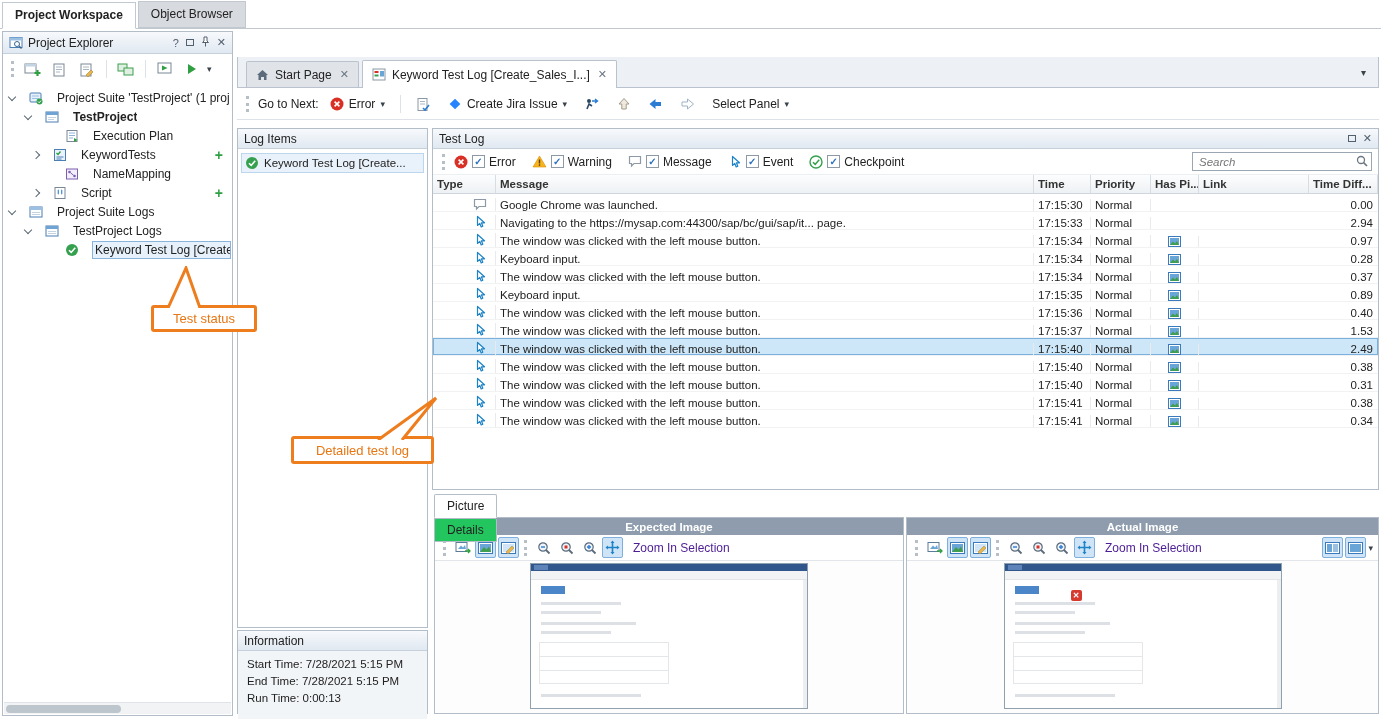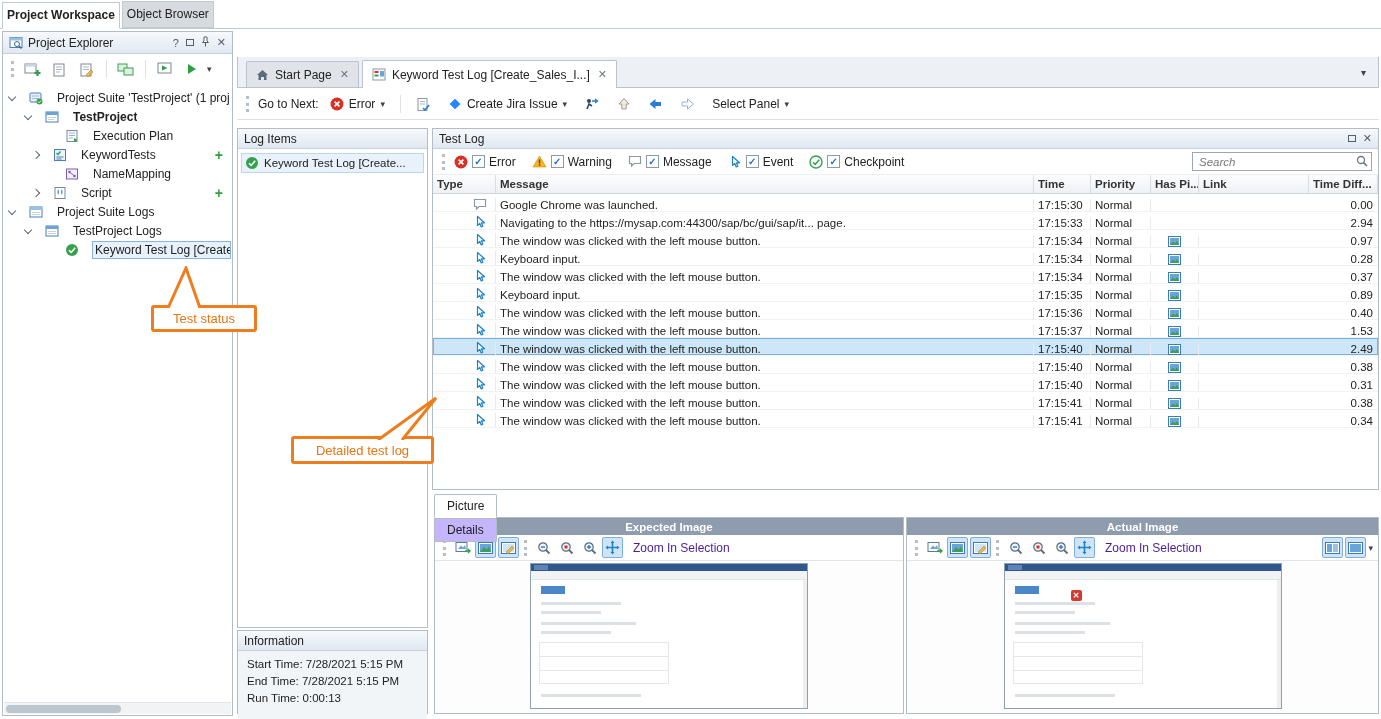--- a/index.html
+++ b/index.html
@@ -1,21 +1,21 @@
 <!DOCTYPE html>
 <html><head>
 <meta charset="utf-8">
 <style>
   * { box-sizing:border-box; margin:0; padding:0; }
   body { font-family:"Liberation Sans",sans-serif; font-size:12px; color:#222; background:#fff; }
   .app { position:relative; width:1381px; height:719px; overflow:hidden; background:#fff; }
 
   
   .top-strip { position:absolute; left:0; top:0; width:100%; height:29px; border-bottom:1px solid #c2c8cf; display:flex; align-items:flex-end; padding-left:2px; background:#fff; }
-  .ttab { height:27px; line-height:25px; padding:0 4px; border:1px solid #c2c8cf; margin-right:2px; background:#d7dade; font-size:12px; cursor:default; }
+  .ttab { height:27px; line-height:25px; padding:0 12px; border:1px solid #c2c8cf; margin-right:2px; background:#d7dade; font-size:12px; cursor:default; }
   .ttab.active { background:#fff; border-bottom-color:#fff; font-weight:bold; position:relative; top:1px; }
 
   
   .panel { position:absolute; border:1px solid #b3bdc8; background:#fff; }
   .phead { height:20px; background:linear-gradient(#f7f9fc,#e0e8f1); border-bottom:1px solid #c6d0da; display:flex; align-items:center; padding:0 6px; gap:5px; white-space:nowrap; }
   .ph-sp { flex:1; }
   .wctl { display:flex; gap:7px; color:#53606e; font-size:11px; align-items:center; }
   .wctl span { cursor:default; }
   .sq { width:8px; height:7px; border:1px solid #53606e; display:inline-block; }
 
@@ -79,21 +79,21 @@
   .c-link { width:110px; }
   .c-diff { flex:1; justify-content:flex-end; padding-right:5px; }
   .tl-row { display:flex; height:18px; border-bottom:1px solid #f1f2f4; font-size:11.5px;align-items:flex-end; }
   .tl-row .c { border-right:1px solid #e8eaec; }
   .tl-row .c-diff { border-right:none; }
   .tl-row .c-type { padding-left:40px; }
   .tl-row.selected { background:#cde7f8; box-shadow:inset 0 0 0 1px #79b0dd; }
 
   
   .pdtabs { position:absolute; left:434px; top:494px; display:flex; z-index:3;flex-direction:column; }
-  .pdtab { height:24px; padding:0 12px; display:flex; align-items:center; border:1px solid #b3bdc8; background:#c4b5fd; margin-right:2px; border-radius:2px 2px 0 0; }
+  .pdtab { height:24px; padding:0 12px; display:flex; align-items:center; border:1px solid #b3bdc8; background:#22c55e; margin-right:2px; border-radius:2px 2px 0 0; }
   .pdtab.active { background:#fff; border-bottom:1px solid #fff; position:relative; z-index:3; }
 
   .imgpanel { position:absolute; top:517px; height:197px; border:1px solid #b3bdc8; background:#fff; }
   .imgpanel.expected { left:434px; width:470px; }
   .imgpanel.actual { left:906px; width:473px; }
   .img-title { height:17px; background:#8e9cae; color:#fff; font-weight:bold; font-size:11.5px; display:flex; align-items:center; justify-content:center; }
   .img-toolbar { height:26px; display:flex; align-items:center; gap:2px; padding:0 5px; border-bottom:1px solid #e2e6ea; }
   .itb { width:21px; height:21px; display:flex; align-items:center; justify-content:center; border:1px solid transparent; border-radius:2px; flex:none; }
   .itb.on { background:#cfe4f7; border-color:#7fb0dd; }
   .zoom-label { color:#4c1d95; margin-left:8px; white-space:nowrap; }

